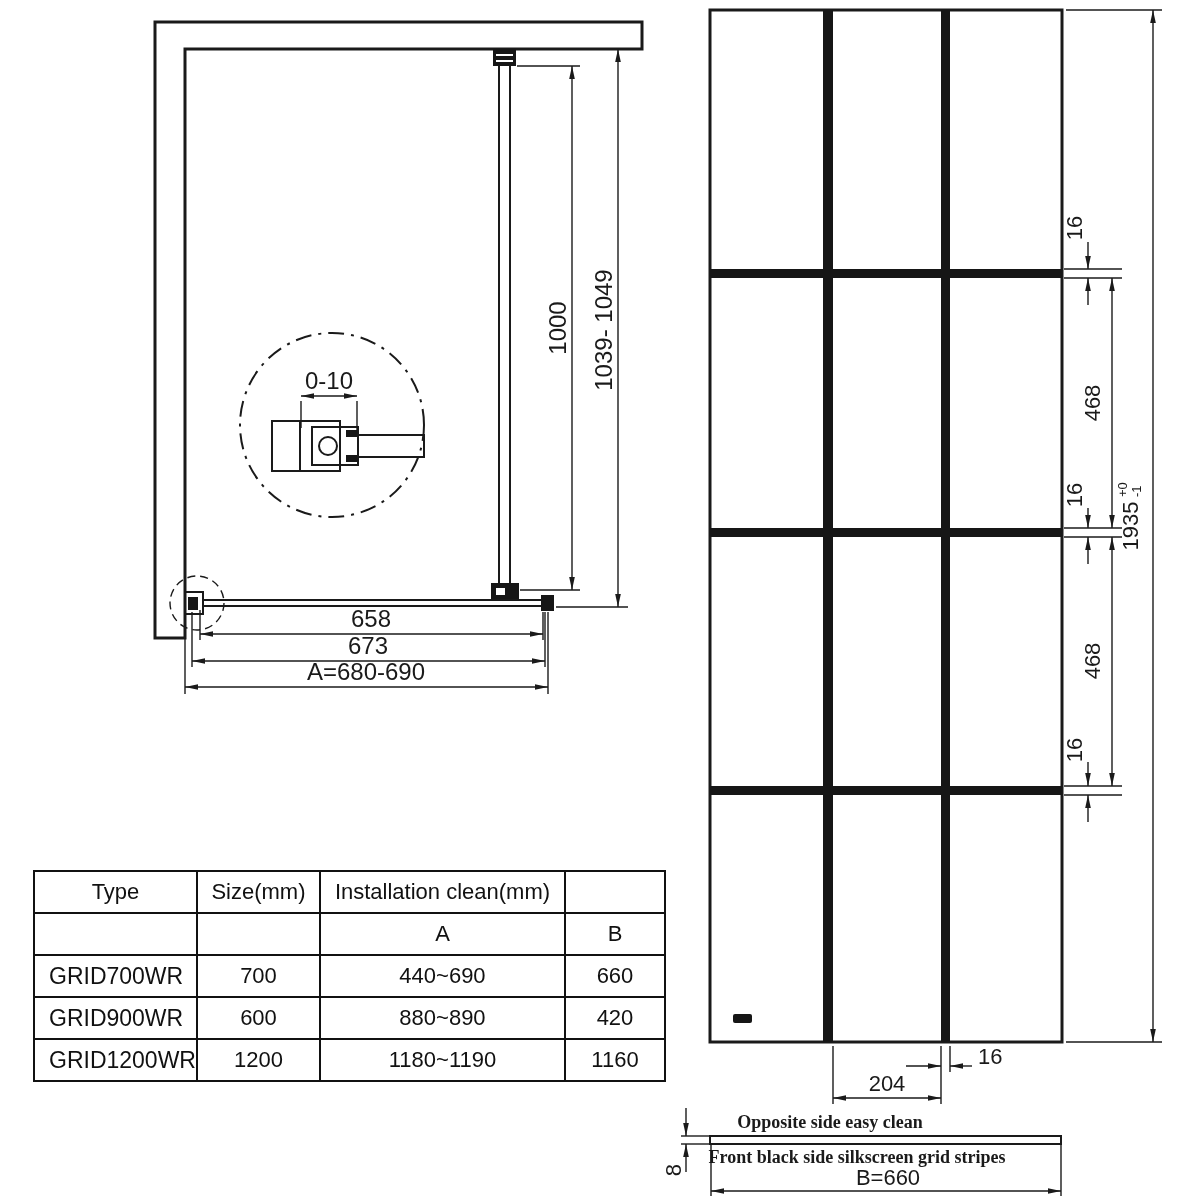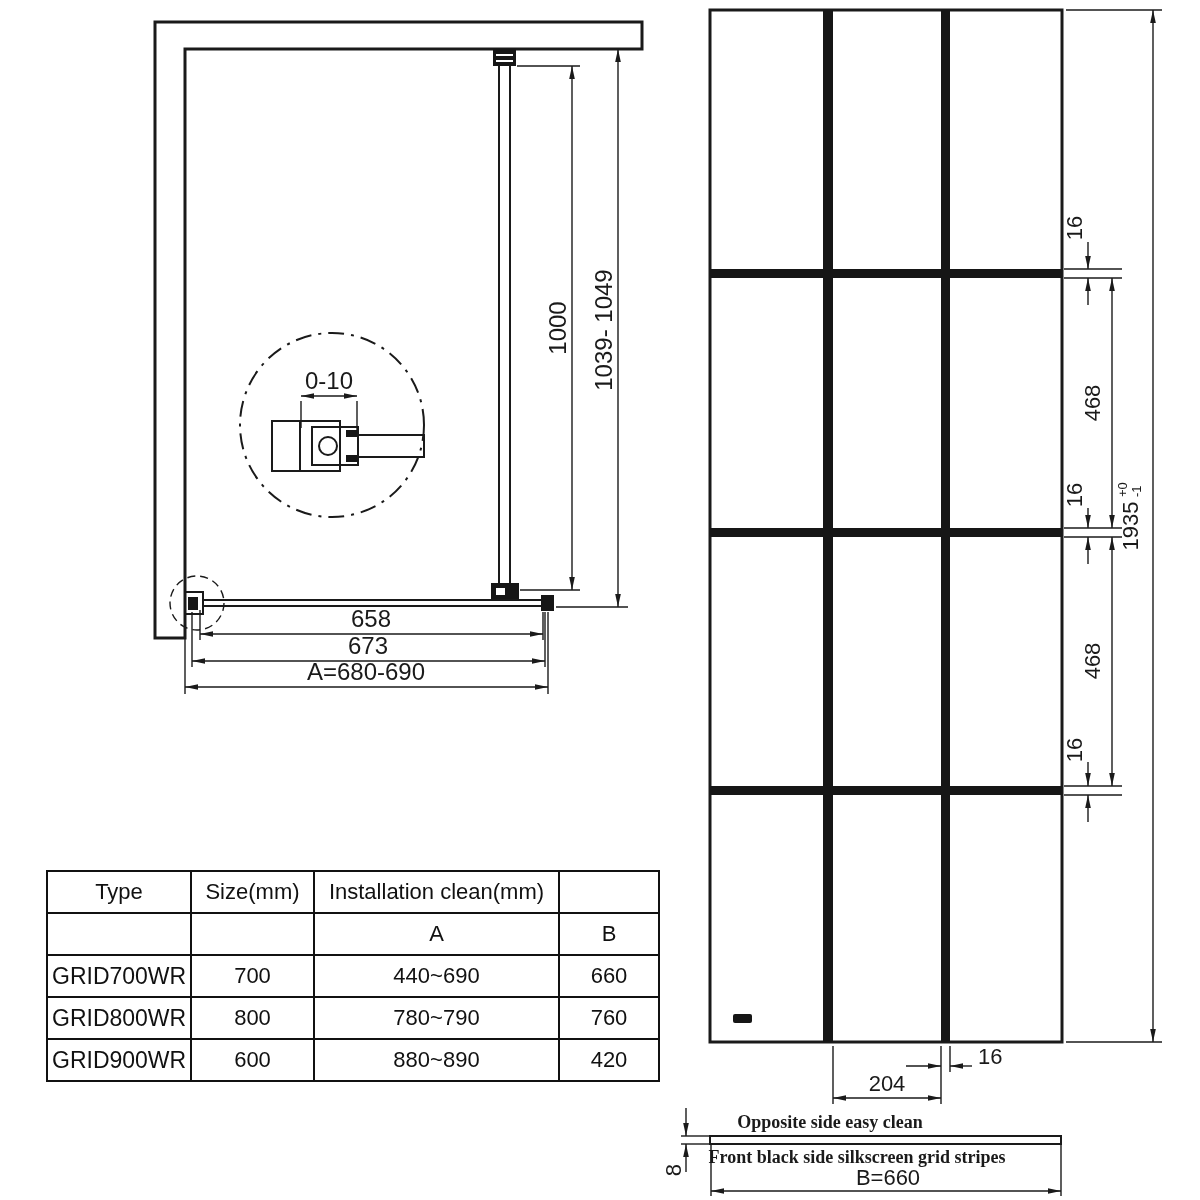--- a/index.html
+++ b/index.html
@@ -10,25 +10,25 @@
   svg .w2{stroke-width:2;}
   svg .w3{stroke-width:3;}
   svg .fillb{fill:#161616;stroke:none;}
   svg .white{stroke:#ffffff;stroke-width:2;fill:none;}
   svg text{fill:#1a1a1a;}
   .dimtxt{font:24px "Liberation Sans",sans-serif;}
   .dimtxt2{font:22px "Liberation Sans",sans-serif;}
   .toltxt{font:13px "Liberation Sans",sans-serif;}
   .notetxt{font:bold 18px "Liberation Serif",serif;}
   
-  .spec-table{position:absolute;left:46px;top:870px;border-collapse:collapse;table-layout:fixed;}
+  .spec-table{position:absolute;left:33px;top:870px;border-collapse:collapse;table-layout:fixed;}
   .spec-table td,.spec-table th{border:2px solid #111;height:40px;padding:0;
       font:22px "Liberation Sans",sans-serif;font-weight:normal;text-align:center;color:#111;
       overflow:hidden;white-space:nowrap;}
-  .spec-table .c-type{text-align:left;padding-left:4px;font-size:23px;}
+  .spec-table .c-type{text-align:left;padding-left:14px;font-size:23px;}
   .spec-table th{font-size:22px;}
 </style>
 </head>
 <body>
 
 <div class="canvas">
 
 <svg width="1200" height="1200" viewBox="0 0 1200 1200">
   <defs>
     <marker id="arr" viewBox="0 0 12 6" refX="12" refY="3" markerWidth="13" markerHeight="6.5" orient="auto-start-reverse" markerUnits="userSpaceOnUse">
@@ -203,27 +203,27 @@
       <th>A</th>
       <th>B</th>
     </tr>
     <tr>
       <td class="c-type">GRID700WR</td>
       <td>700</td>
       <td>440~690</td>
       <td>660</td>
     </tr>
     <tr>
-      <td class="c-type">GRID800WR</td>
-      <td>800</td>
-      <td>780~790</td>
-      <td>760</td>
-    </tr>
-    <tr>
       <td class="c-type">GRID900WR</td>
       <td>600</td>
       <td>880~890</td>
       <td>420</td>
     </tr>
+    <tr>
+      <td class="c-type">GRID1200WR</td>
+      <td>1200</td>
+      <td>1180~1190</td>
+      <td>1160</td>
+    </tr>
   </tbody>
 </table>
 
 </div>
 
 </body></html>

